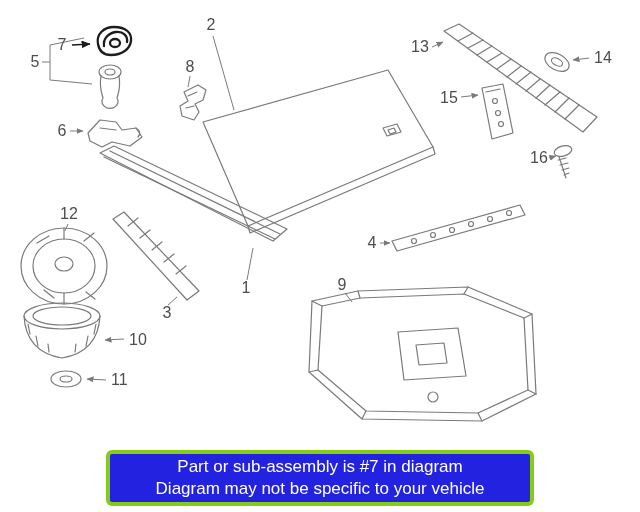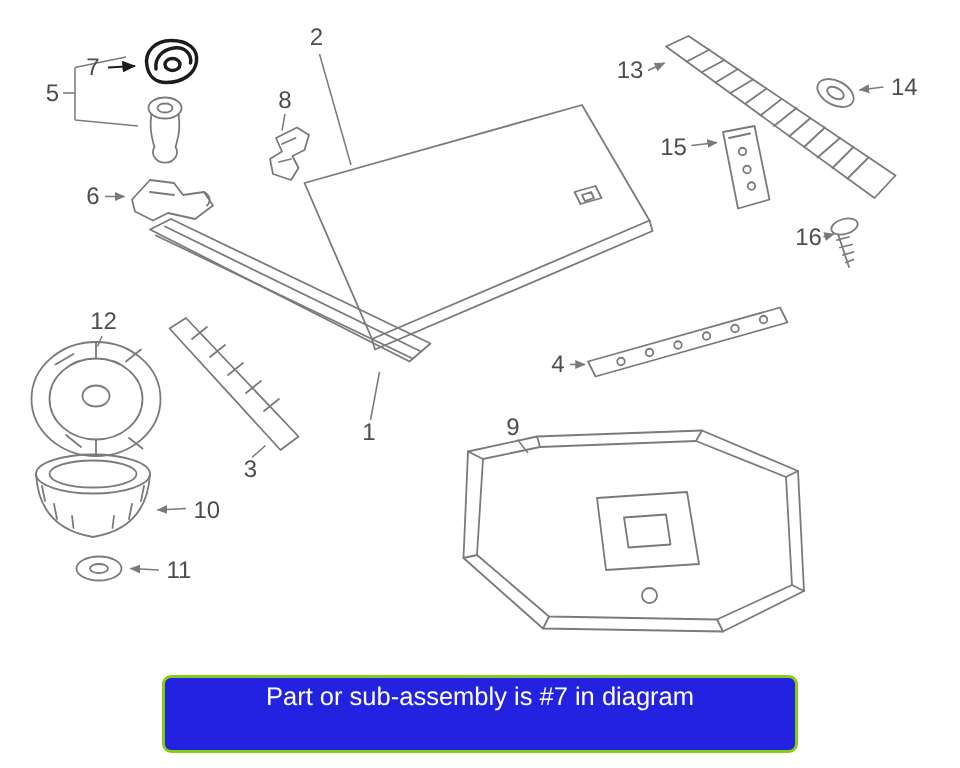--- a/index.html
+++ b/index.html
@@ -10,21 +10,21 @@
   #diagram-svg{position:absolute;left:0;top:0;}
   .part{stroke:#7a7a7a;fill:none;stroke-width:1.2;stroke-linejoin:round;stroke-linecap:round;}
   .part-highlight{stroke:#1c1c1c;fill:none;stroke-width:2.3;stroke-linejoin:round;stroke-linecap:round;}
   .leader{stroke:#7a7a7a;fill:none;stroke-width:1;}
   .leader-dark{stroke:#1c1c1c;fill:none;stroke-width:1.3;}
   .callout{fill:#4d4d4d;font-family:"Liberation Sans",sans-serif;font-size:16px;text-anchor:middle;}
   .callout.start{text-anchor:start;}
   #banner{
     position:absolute;left:50%;transform:translateX(-50%);
     top:450px;width:420px;height:46px;
-    background:#2222e0;border:2px solid #84cc16;border-radius:6px;
+    background:#2222e0;border:4px solid #84cc16;border-radius:6px;
     color:#ffffff;text-align:center;padding-top:2px;
   }
   #banner .bline{font-size:17px;line-height:22px;white-space:nowrap;}
 </style>
 </head>
 <body>
 
 <div id="stage">
 
   <svg id="diagram-svg" width="640" height="445" viewBox="0 0 640 445" xmlns="http://www.w3.org/2000/svg">
@@ -171,15 +171,16 @@
       <text class="callout" x="69" y="219">12</text>
       <text class="callout" x="420" y="52">13</text>
       <text class="callout start" x="594" y="63">14</text>
       <text class="callout" x="449" y="103">15</text>
       <text class="callout" x="539" y="163">16</text>
     </g>
   </svg>
 
   <div id="banner">
     <div class="bline">Part or sub-assembly is #7 in diagram</div>
+    <div class="bline">Diagram may not be specific to your vehicle</div>
   </div>
 
 </div>
 
 </body></html>

